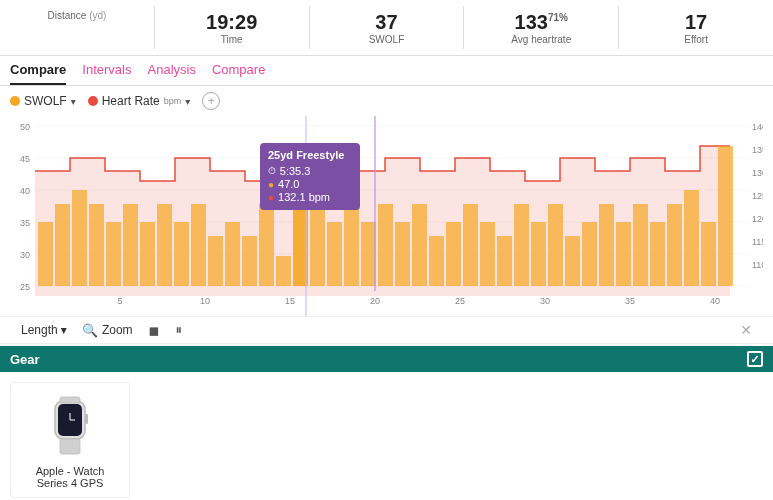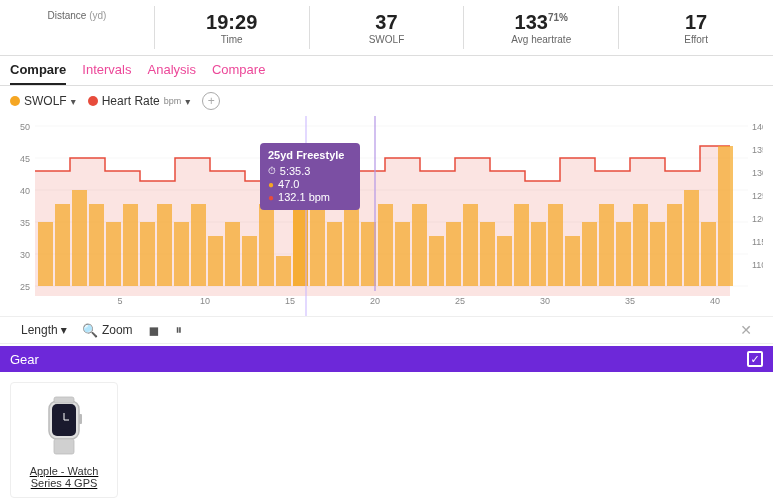--- a/index.html
+++ b/index.html
@@ -161,23 +161,23 @@
     }
     .controls-right { margin-left: auto; }
     .close-btn { font-size: 14px; color: #aaa; cursor: pointer; }
 
     
     .gear-section {
       background: #fff;
       margin-top: 2px;
     }
     .gear-header {
-      background: #6d28d9;
+      background: #0f766e;
       color: white;
-      font-weight: normal;
+      font-weight: bold;
       font-size: 13px;
       padding: 5px 10px;
       display: flex;
       align-items: center;
       justify-content: space-between;
     }
     .gear-checkbox {
       width: 16px;
       height: 16px;
       border: 2px solid white;
@@ -188,26 +188,25 @@
       color: white;
       font-size: 11px;
     }
     .gear-items {
       display: flex;
       gap: 10px;
       padding: 10px;
     }
     .gear-item {
       text-align: center;
-      width: 108px;
+      width: 120px;
       border: 1px solid #eee;
       border-radius: 4px;
       padding: 8px;
       cursor: pointer;
-      text-decoration: underline;
     }
     .gear-image {
       width: 90px;
       height: 70px;
       display: flex;
       align-items: center;
       justify-content: center;
       margin: 0 auto 4px;
     }
     .gear-name {

